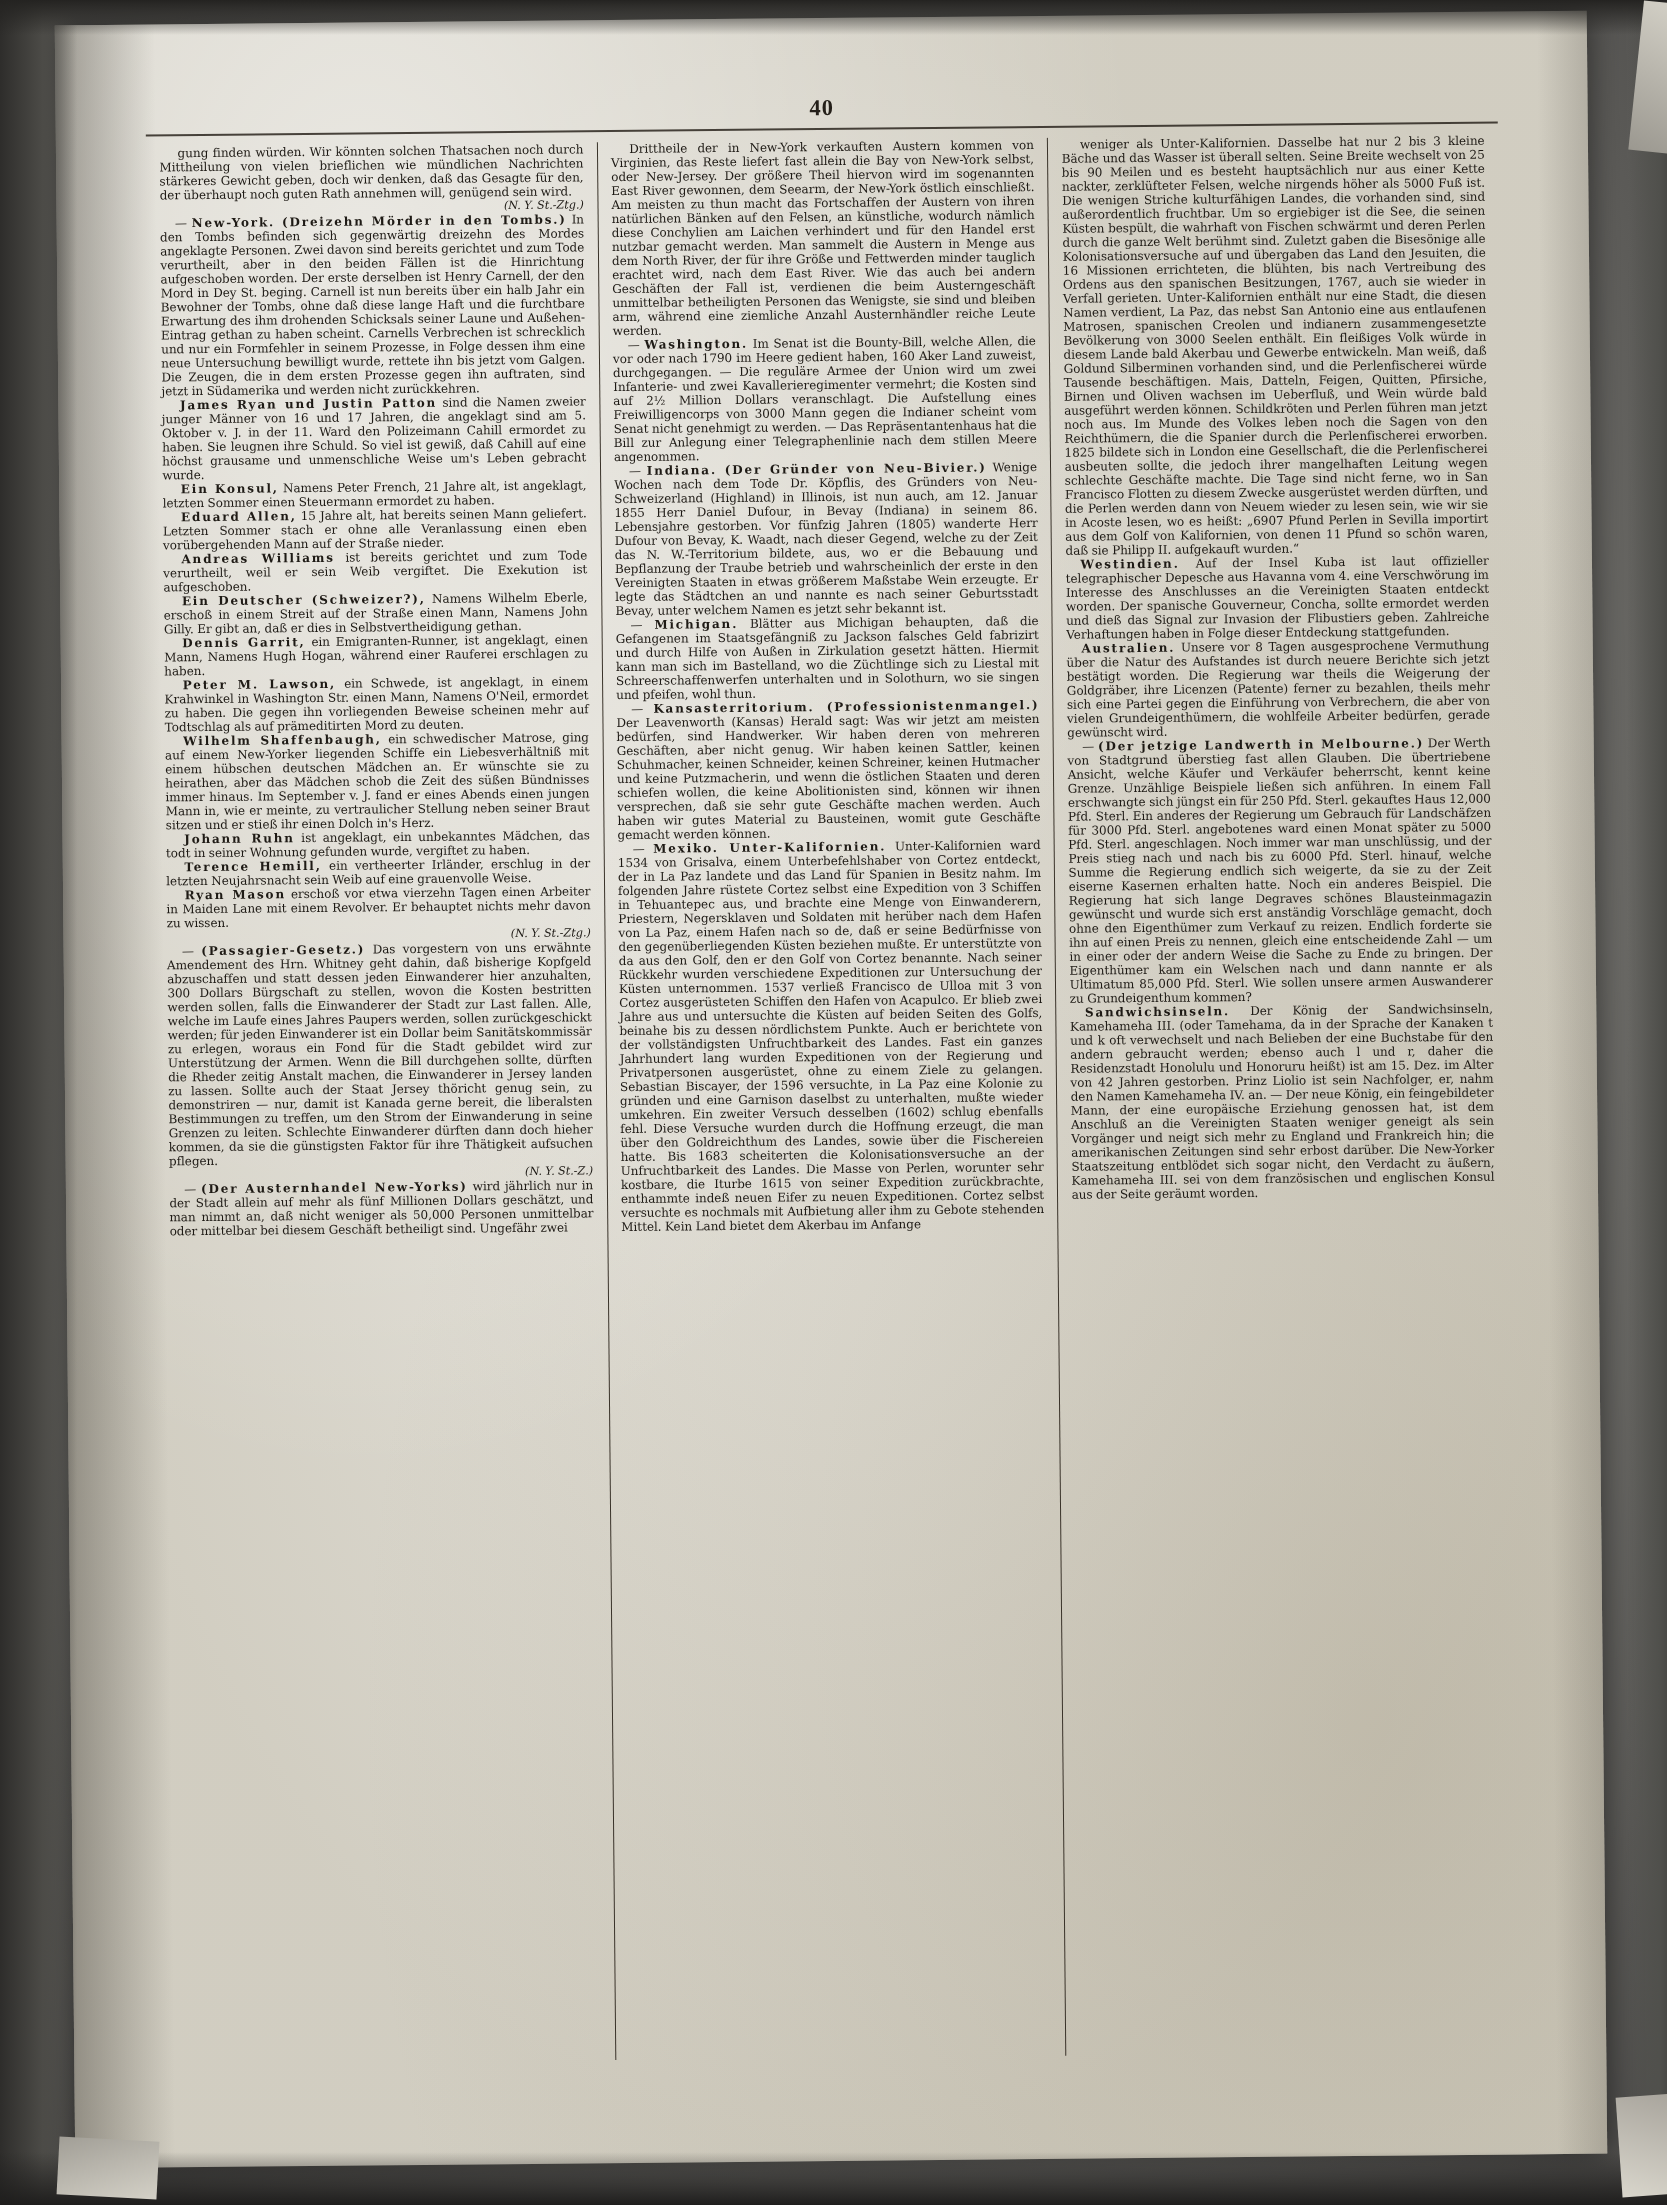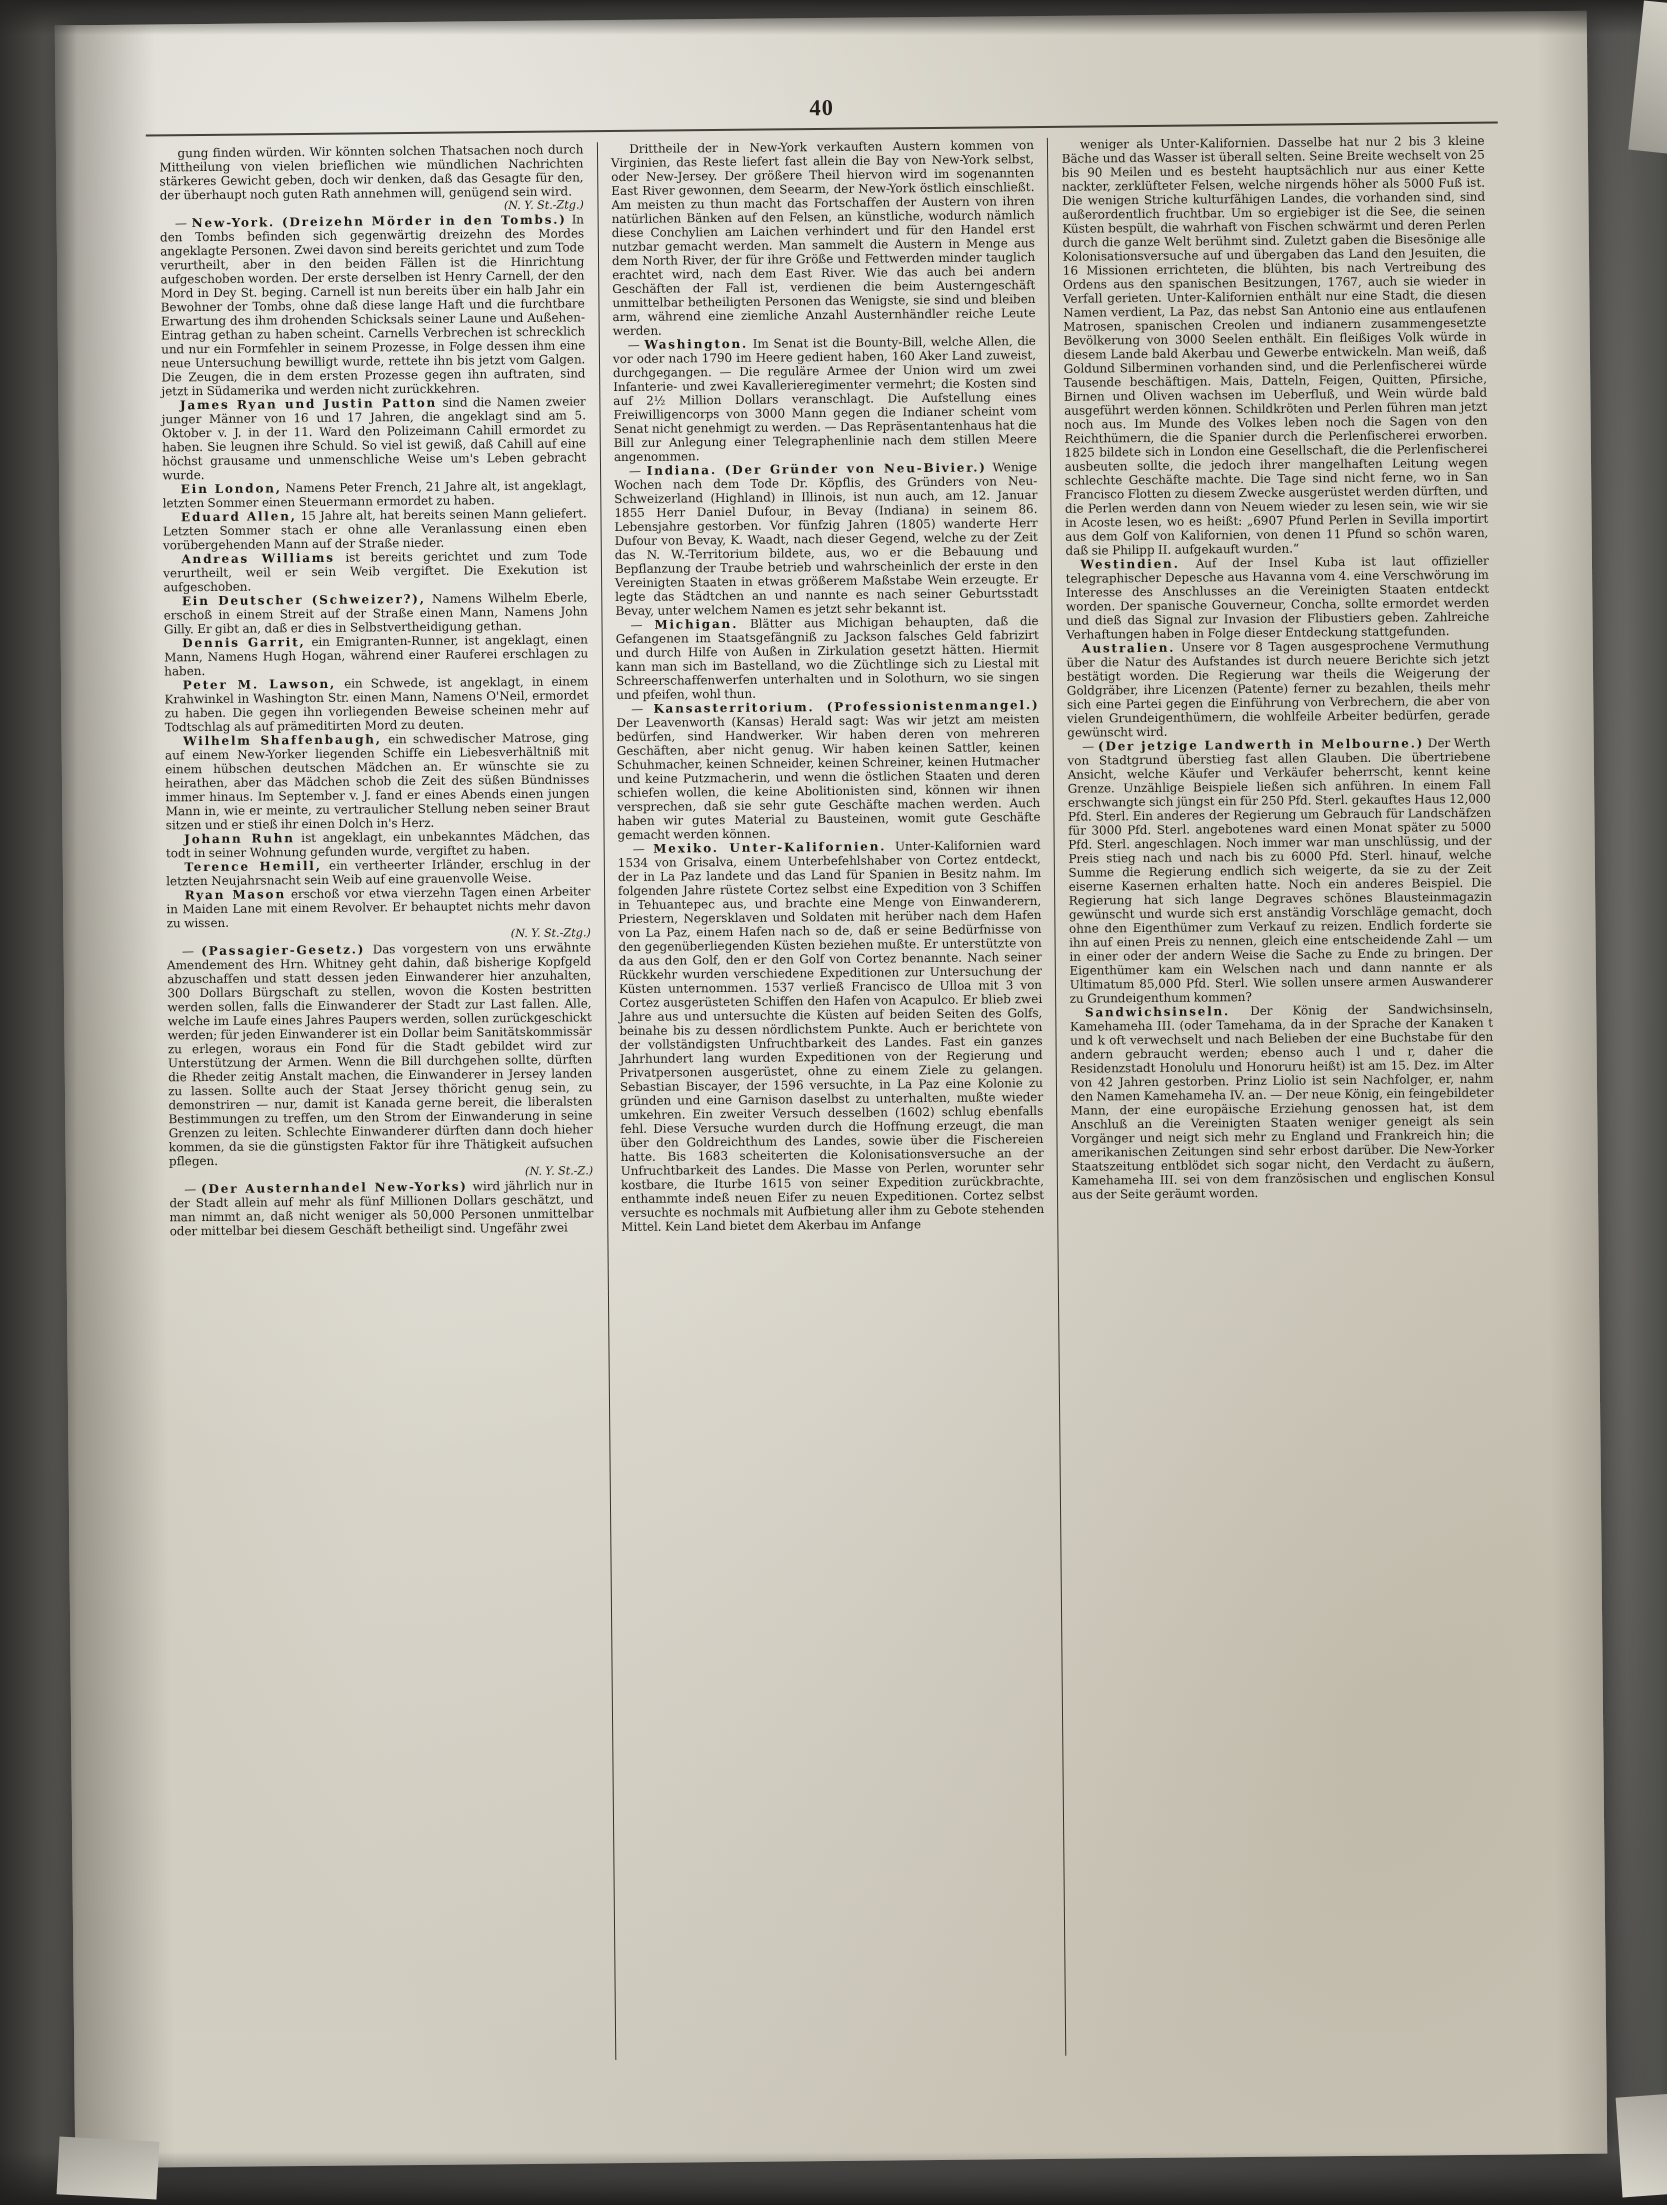--- a/index.html
+++ b/index.html
@@ -171,21 +171,21 @@
 
       <div class="columns">
 
         <div class="col">
           <div class="para">gung finden würden. Wir könnten solchen Thatsachen noch durch Mittheilung von vielen brieflichen wie mündlichen Nachrichten stärkeres Gewicht geben, doch wir denken, daß das Gesagte für den, der überhaupt noch guten Rath annehmen will, genügend sein wird.</div>
           <div class="para noind">
               <span class="sig">(N. Y. St.-Ztg.)</span>
             </div>
           <div class="para dash">— <span class="head-sp">New-York. (Dreizehn Mörder in den Tombs.)</span> <span>In den Tombs befinden sich gegenwärtig dreizehn des Mordes angeklagte Personen. Zwei davon sind bereits gerichtet und zum Tode verurtheilt, aber in den beiden Fällen ist die Hinrichtung aufgeschoben worden. Der erste derselben ist Henry Carnell, der den Mord in Dey St. beging. Carnell ist nun bereits über ein halb Jahr ein Bewohner der Tombs, ohne daß diese lange Haft und die furchtbare Erwartung des ihm drohenden Schicksals seiner Laune und Außehen-Eintrag gethan zu haben scheint. Carnells Verbrechen ist schrecklich und nur ein Formfehler in seinem Prozesse, in Folge dessen ihm eine neue Untersuchung bewilligt wurde, rettete ihn bis jetzt vom Galgen. Die Zeugen, die in dem ersten Prozesse gegen ihn auftraten, sind jetzt in Südamerika und werden nicht zurückkehren.</span></div>
           <div class="para"><span class="head-sp">James Ryan und Justin Patton</span> <span>sind die Namen zweier junger Männer von 16 und 17 Jahren, die angeklagt sind am 5. Oktober v. J. in der 11. Ward den Polizeimann Cahill ermordet zu haben. Sie leugnen ihre Schuld. So viel ist gewiß, daß Cahill auf eine höchst grausame und unmenschliche Weise um's Leben gebracht wurde.</span></div>
-          <div class="para"><span class="head-sp">Ein London,</span> <span>Namens Peter French, 21 Jahre alt, ist angeklagt, letzten Sommer einen Steuermann ermordet zu haben.</span></div>
+          <div class="para"><span class="head-sp">Ein Konsul,</span> <span>Namens Peter French, 21 Jahre alt, ist angeklagt, letzten Sommer einen Steuermann ermordet zu haben.</span></div>
           <div class="para"><span class="head-sp">Eduard Allen,</span> <span>15 Jahre alt, hat bereits seinen Mann geliefert. Letzten Sommer stach er ohne alle Veranlassung einen eben vorübergehenden Mann auf der Straße nieder.</span></div>
           <div class="para"><span class="head-sp">Andreas Williams</span> <span>ist bereits gerichtet und zum Tode verurtheilt, weil er sein Weib vergiftet. Die Exekution ist aufgeschoben.</span></div>
           <div class="para"><span class="head-sp">Ein Deutscher (Schweizer?),</span> <span>Namens Wilhelm Eberle, erschoß in einem Streit auf der Straße einen Mann, Namens John Gilly. Er gibt an, daß er dies in Selbstvertheidigung gethan.</span></div>
           <div class="para"><span class="head-sp">Dennis Garrit,</span> <span>ein Emigranten-Runner, ist angeklagt, einen Mann, Namens Hugh Hogan, während einer Rauferei erschlagen zu haben.</span></div>
           <div class="para"><span class="head-sp">Peter M. Lawson,</span> <span>ein Schwede, ist angeklagt, in einem Krahwinkel in Washington Str. einen Mann, Namens O'Neil, ermordet zu haben. Die gegen ihn vorliegenden Beweise scheinen mehr auf Todtschlag als auf prämeditirten Mord zu deuten.</span></div>
           <div class="para"><span class="head-sp">Wilhelm Shaffenbaugh,</span> <span>ein schwedischer Matrose, ging auf einem New-Yorker liegenden Schiffe ein Liebesverhältniß mit einem hübschen deutschen Mädchen an. Er wünschte sie zu heirathen, aber das Mädchen schob die Zeit des süßen Bündnisses immer hinaus. Im September v. J. fand er eines Abends einen jungen Mann in, wie er meinte, zu vertraulicher Stellung neben seiner Braut sitzen und er stieß ihr einen Dolch in's Herz.</span></div>
           <div class="para"><span class="head-sp">Johann Ruhn</span> <span>ist angeklagt, ein unbekanntes Mädchen, das todt in seiner Wohnung gefunden wurde, vergiftet zu haben.</span></div>
           <div class="para"><span class="head-sp">Terence Hemill,</span> <span>ein vertheerter Irländer, erschlug in der letzten Neujahrsnacht sein Weib auf eine grauenvolle Weise.</span></div>
           <div class="para"><span class="head-sp">Ryan Mason</span> <span>erschoß vor etwa vierzehn Tagen einen Arbeiter in Maiden Lane mit einem Revolver. Er behauptet nichts mehr davon zu wissen.</span></div>
           <div class="para noind">

